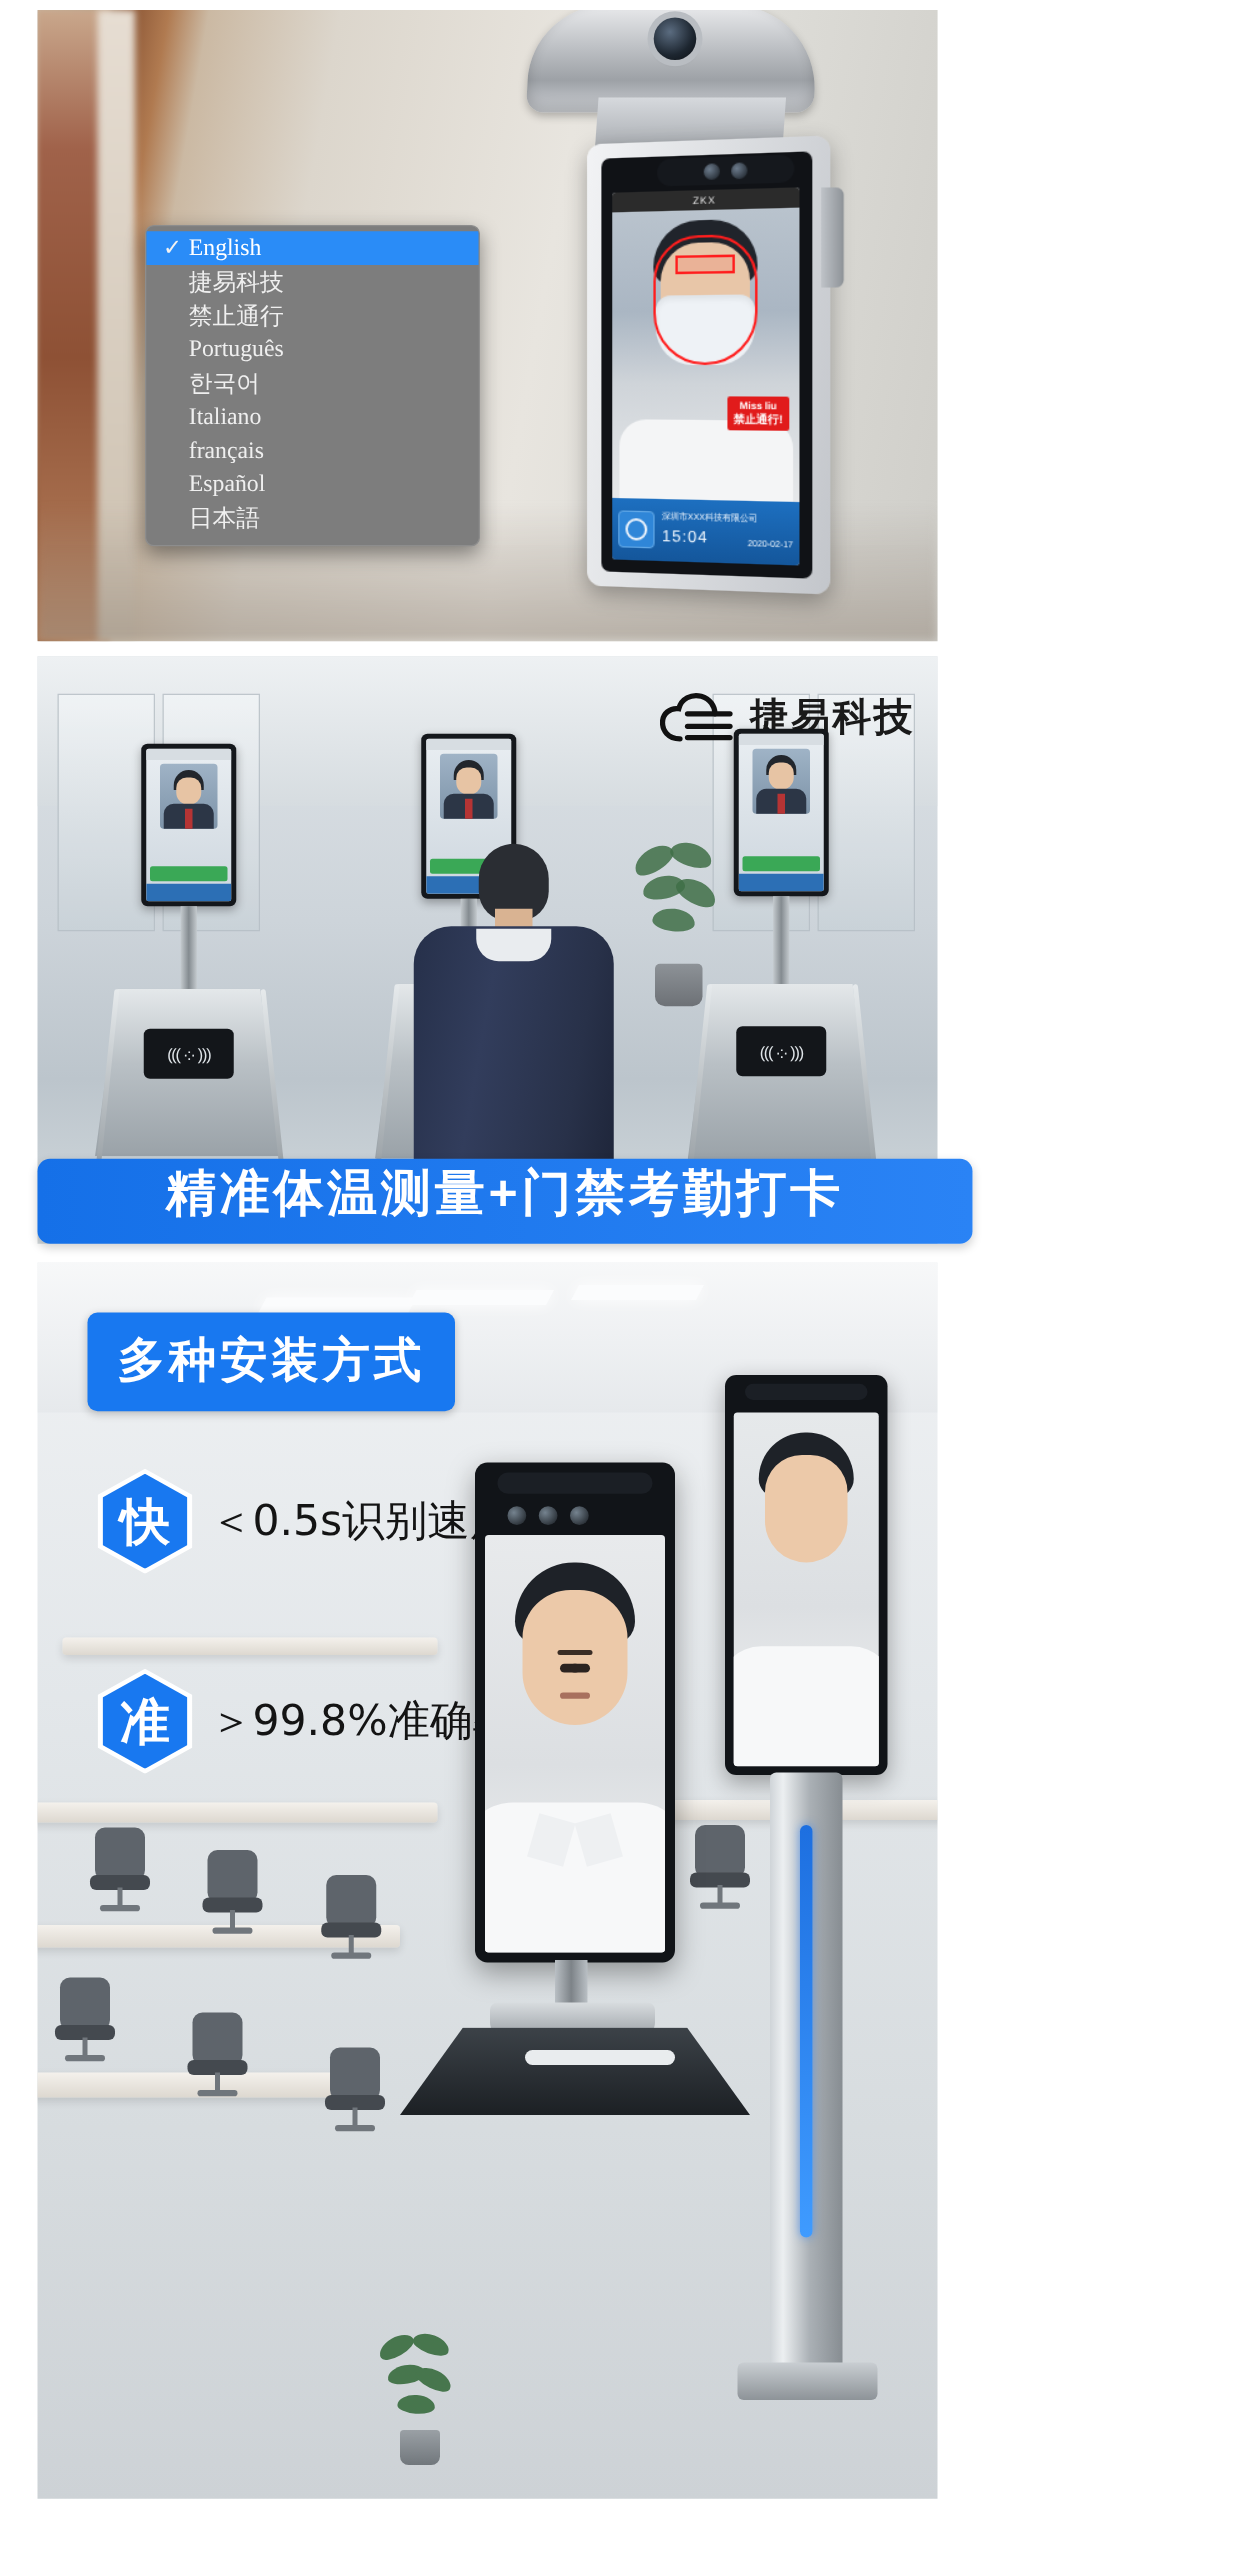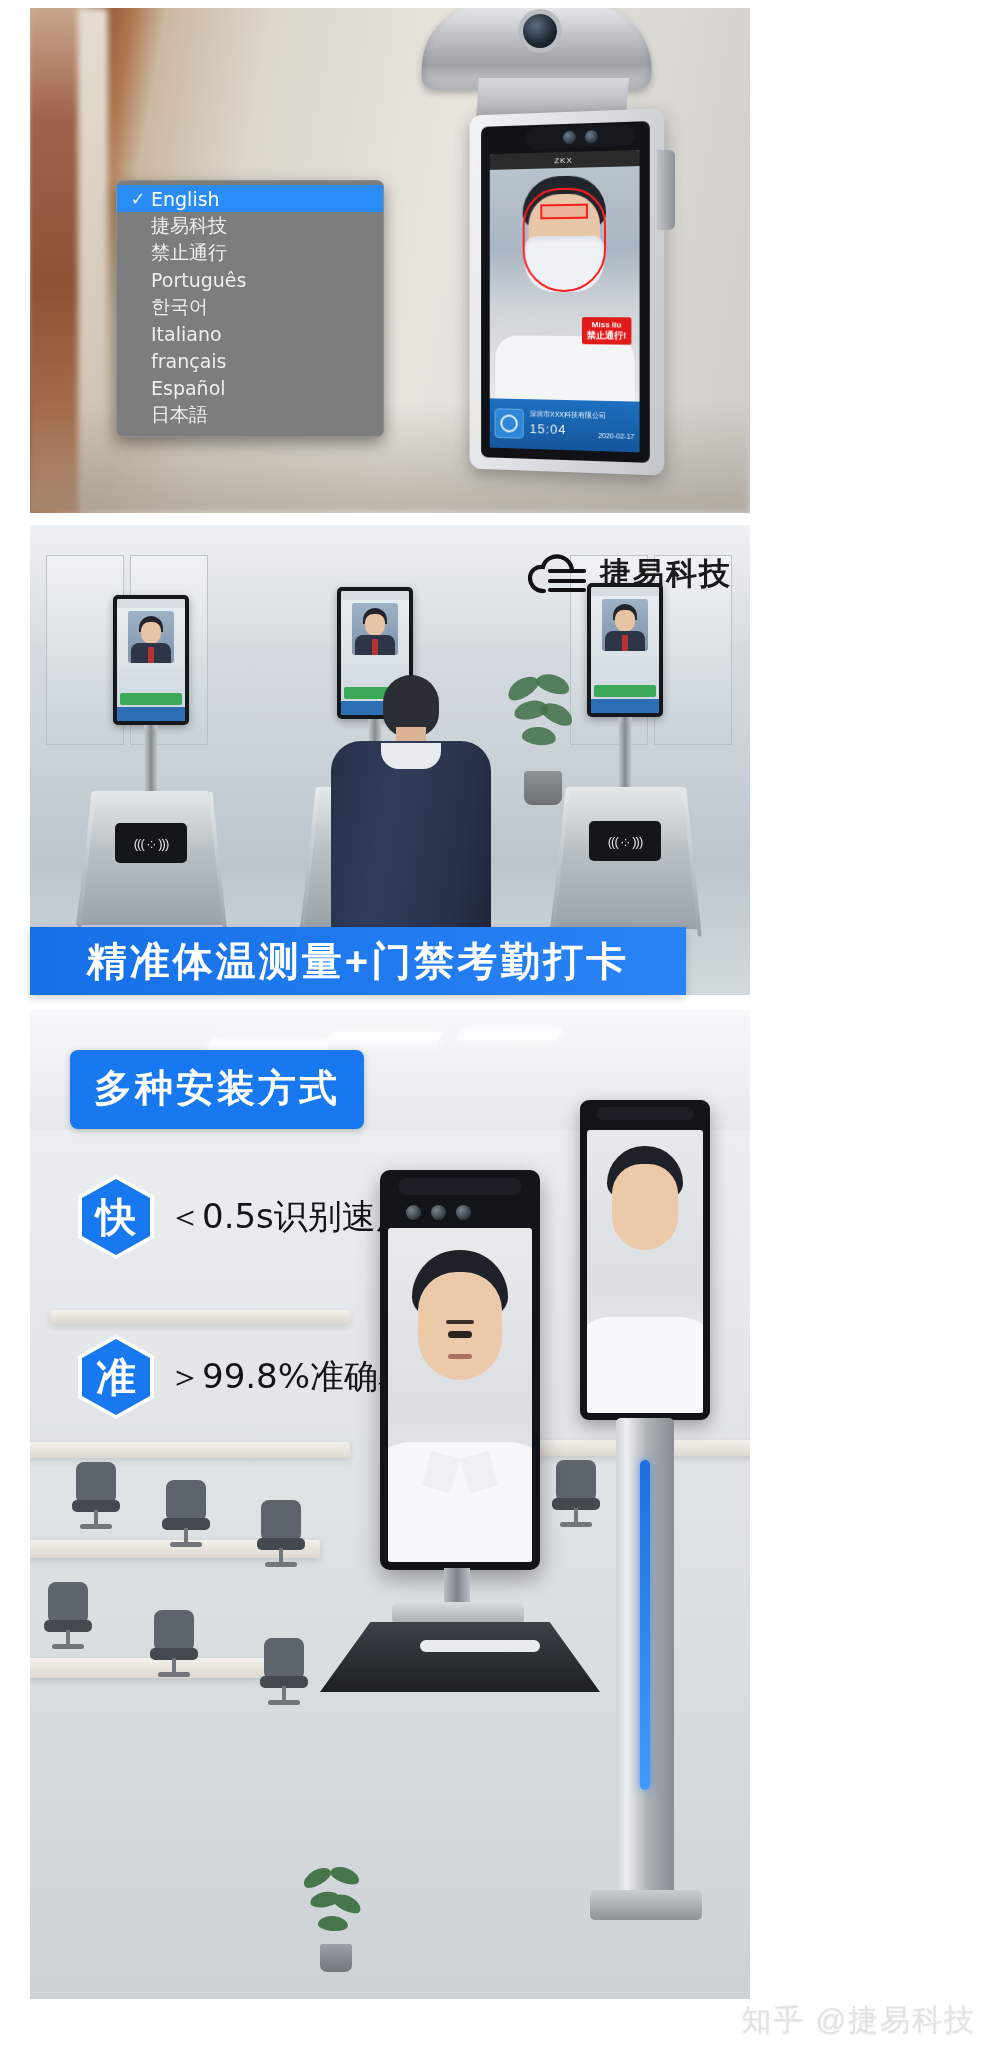--- a/index.html
+++ b/index.html
@@ -61,21 +61,21 @@
   .lang-item {
     display: flex; align-items: center;
     height: 27px; padding: 0 8px;
     color: #f2f2f2; font-size: 19px;
     font-family: "DejaVu Sans", "Liberation Sans", sans-serif;
     white-space: nowrap;
   }
   .lang-item .tick { width: 26px; font-size: 18px; color: #f2f2f2; text-align: center;}
   .lang-item.selected { background: #2a8cf7; }
   .lang-item.selected .lbl { color: #ffffff; }
-  .lang-item .lbl { color: #efefef; }
+  .lang-item .lbl { color: #efefef; font-family: Liberation Serif, serif; }
 
   
   .dev1 { position: absolute; left: 355px; top: -8px; width: 340px; height: 500px; }
   .dev1-head {
     position: absolute; left: 38px; top: 4px; width: 230px; height: 86px;
     background: linear-gradient(180deg,#e9eaec 0%, #bfc2c6 38%, #9da1a6 70%, #cfd2d6 100%);
     border-radius: 60px 70px 14px 14px;
     box-shadow: inset 0 -5px 10px rgba(0,0,0,.18), 0 3px 7px rgba(0,0,0,.25);
     transform: skewX(-3deg);
   }
@@ -289,24 +289,24 @@
     position: absolute; left: 50%; top: 66px; transform: translateX(-50%);
     width: 160px; height: 235px;
     background: linear-gradient(100deg,#26304a 0%, #323d5c 35%, #283149 75%, #1d2438 100%);
     border-radius: 30px 30px 8px 8px;
   }
   .p2-person .collar {
     position: absolute; left: 50%; top: 68px; transform: translateX(-50%);
     width: 60px; height: 26px; background: #e9ecef; border-radius: 0 0 18px 18px;
   }
   .p2-banner {
-    position: absolute; left: 30px; bottom: 0; width: 656px; height: 68px;
+    position: absolute; left: 30px; bottom: 0; width: 748px; height: 68px;
     background: linear-gradient(90deg,#1570e8,#2a83f5);
-    border-radius: 0;
-    display: flex; align-items: center; justify-content: center;
+    border-radius: 10px;
+    display: flex; align-items: flex-start; justify-content: center;
     box-shadow: 0 3px 8px rgba(0,0,0,.18);
   }
   .p2-banner span {
     color: #fff; font-size: 40px; font-weight: bold; letter-spacing: 3px;
     white-space: nowrap;
   }
 
   
   .panel3 {
     position: absolute; left: 30px; top: 1010px; width: 720px; height: 990px;
@@ -832,15 +832,14 @@
           <div class="shirt"></div>
         </div>
       </div>
       <div class="pole"></div>
       <div class="blue"></div>
       <div class="foot"></div>
     </div>
   </section>
 
   <div class="wm-zone"></div>
-  <div class="watermark" style="color:#d8d8d8;">知乎 @捷易科技</div>
 
 </div>
 
 </body></html>

